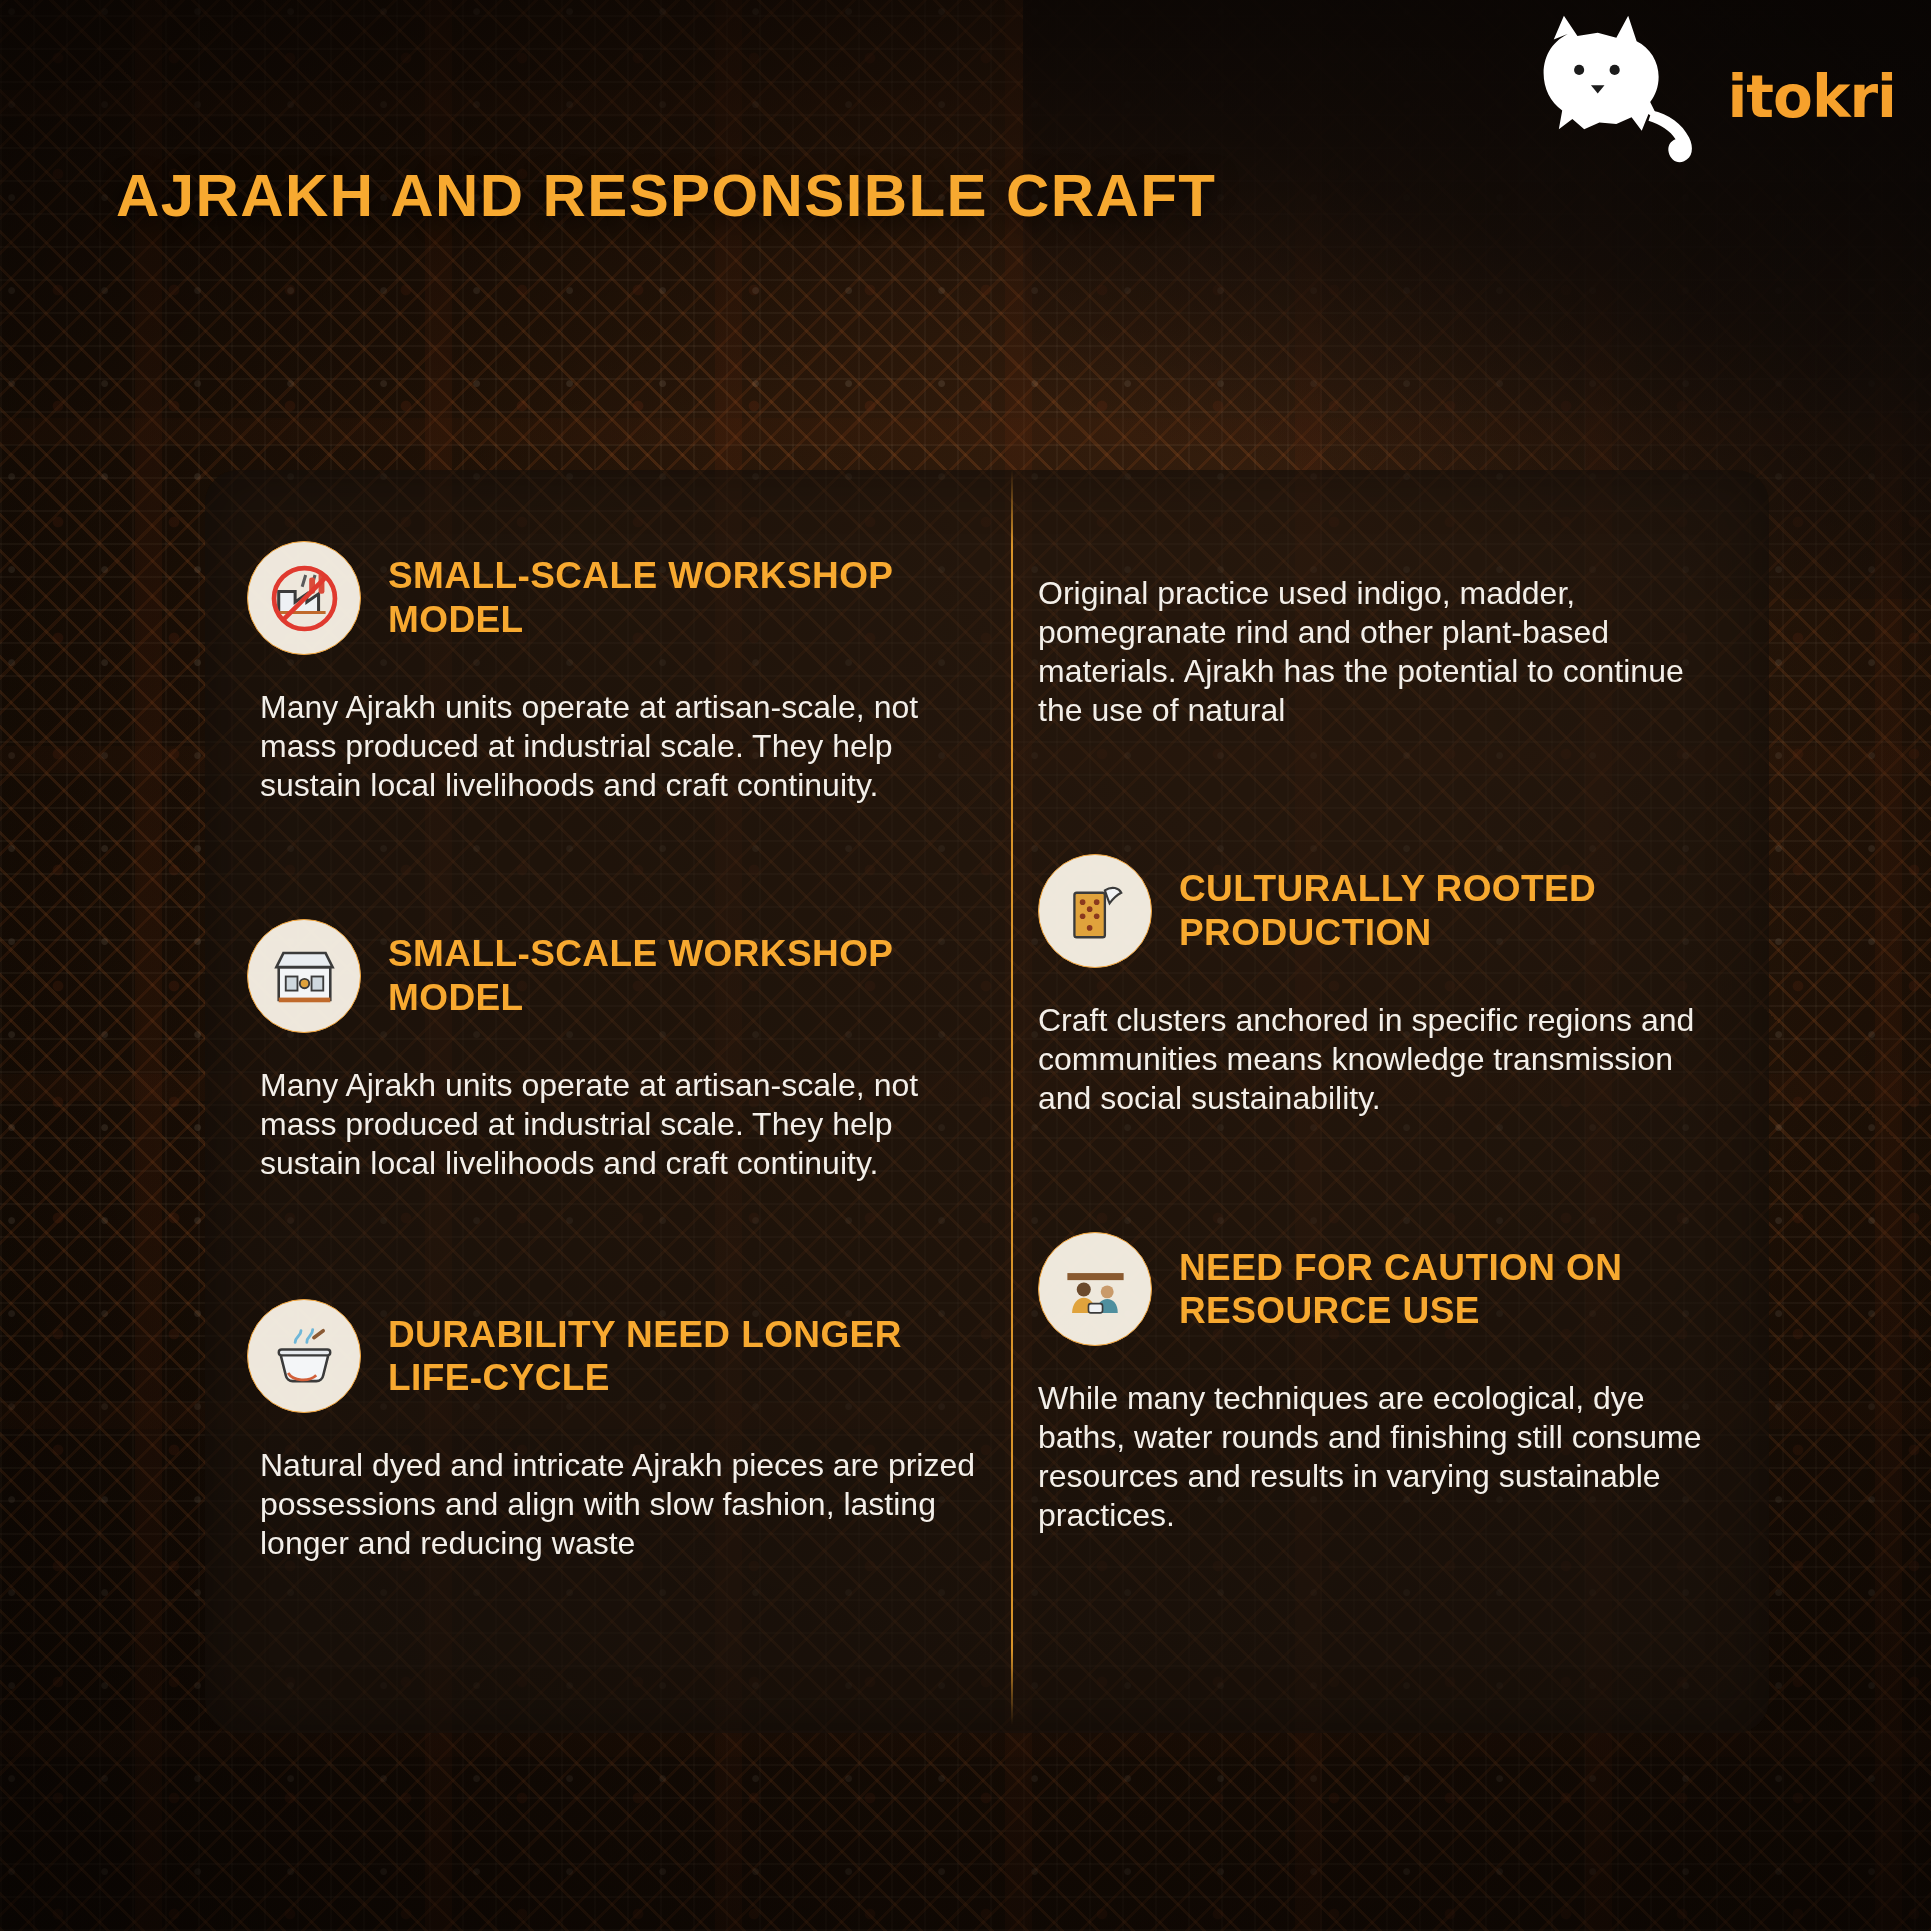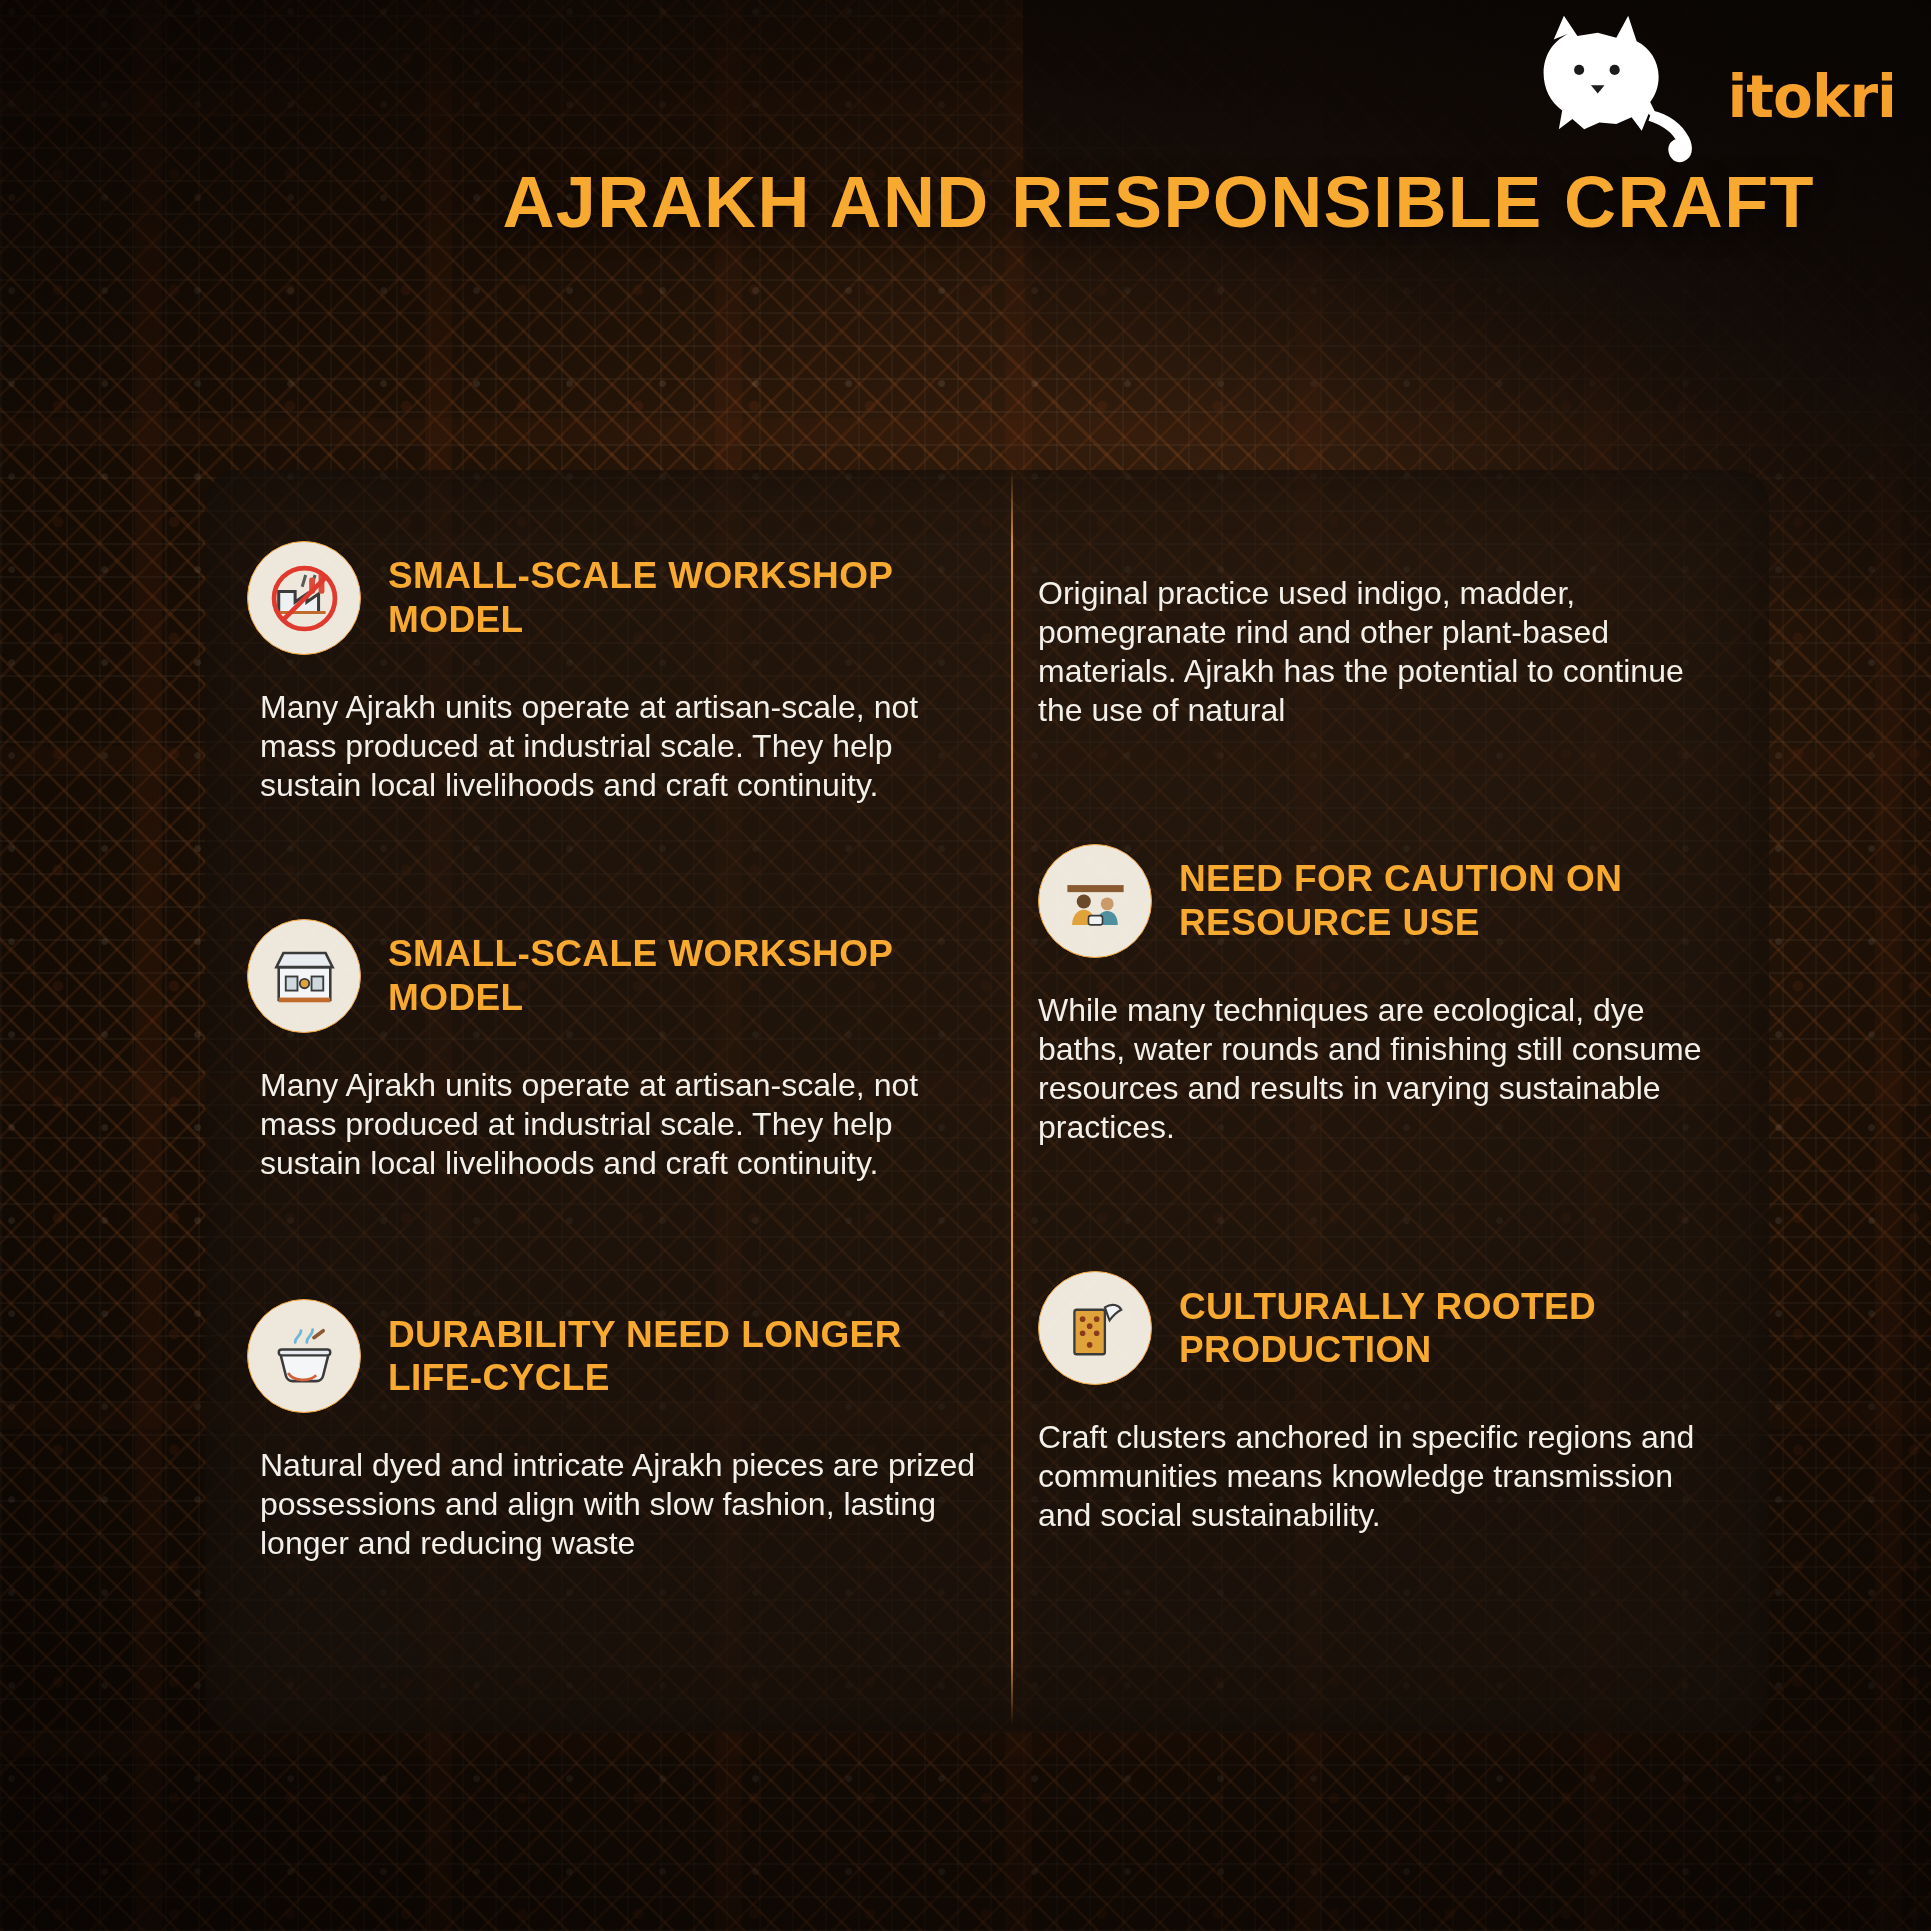--- a/index.html
+++ b/index.html
@@ -91,23 +91,23 @@
     font-size: 58px;
     font-weight: 700;
     letter-spacing: -1px;
     font-family: "DejaVu Sans", sans-serif;
   }
 
   
   .title {
     position: absolute;
     left: 0; right: 0; top: 162px;
-    text-align: right;
+    text-align: left;
     color: #f7a930;
-    font-size: 72px;
+    font-size: 60px;
     line-height: 1.12;
     font-weight: 800;
     letter-spacing: 1.4px;
     text-shadow: 0 5.8px 23px rgba(0,0,0,0.75);
     z-index: 5;
     padding: 0 116px;
   }
 
   
   .panel {
@@ -278,37 +278,20 @@
     </div>
 
   </div>
 
   <div class="col col-right">
 
     <div class="item i-r1">
       <div class="item-body">Original practice used indigo, madder, pomegranate rind and other plant-based materials. Ajrakh has the potential to continue the use of natural</div>
     </div>
 
-    <div class="item i-r3">
-      <div class="item-head">
-        <div class="icon-badge">
-          <svg viewBox="0 0 64 64">
-            <rect x="8" y="18" width="48" height="6" fill="#8a5a30"></rect>
-            <circle cx="22" cy="32" r="6" fill="#6b4a2c"></circle>
-            <path d="M12 52 c0 -8 5 -13 10 -13 s10 5 10 13z" fill="#e0a33c"></path>
-            <circle cx="42" cy="34" r="5.5" fill="#c99a6a"></circle>
-            <path d="M33 52 c0 -8 4 -12 9 -12 s9 4 9 12z" fill="#4f8f9e"></path>
-            <rect x="26" y="44" width="12" height="8" rx="2" fill="#f0f2f4" stroke="#3b3b3b" stroke-width="1.4"></rect>
-          </svg>
-        </div>
-        <div class="item-title">NEED FOR CAUTION ON RESOURCE USE</div>
-      </div>
-      <div class="item-body">While many techniques are ecological, dye baths, water rounds and finishing still consume resources and results in varying sustainable practices.</div>
-    </div>
-
     <div class="item i-r2">
       <div class="item-head">
         <div class="icon-badge">
           <svg viewBox="0 0 64 64">
             <rect x="14" y="16" width="26" height="38" rx="2" fill="#e0a33c" stroke="#3b3b3b" stroke-width="2"></rect>
             <g fill="#8a3a1e">
               <circle cx="21" cy="24" r="2.4"></circle>
                 <circle cx="33" cy="24" r="2.4"></circle>
               <circle cx="21" cy="36" r="2.4"></circle>
                 <circle cx="33" cy="36" r="2.4"></circle>
@@ -316,16 +299,33 @@
                 <circle cx="27" cy="46" r="2.4"></circle>
             </g>
             <path d="M40 14 c6 -4 12 -2 14 2 -4 2 -7 5 -10 9 -2 -5 -3 -8 -4 -11z" fill="#f2f4f6" stroke="#3b3b3b" stroke-width="1.8"></path>
           </svg>
         </div>
         <div class="item-title">CULTURALLY ROOTED PRODUCTION</div>
       </div>
       <div class="item-body">Craft clusters anchored in specific regions and communities means knowledge transmission and social sustainability.</div>
     </div>
 
+    <div class="item i-r3">
+      <div class="item-head">
+        <div class="icon-badge">
+          <svg viewBox="0 0 64 64">
+            <rect x="8" y="18" width="48" height="6" fill="#8a5a30"></rect>
+            <circle cx="22" cy="32" r="6" fill="#6b4a2c"></circle>
+            <path d="M12 52 c0 -8 5 -13 10 -13 s10 5 10 13z" fill="#e0a33c"></path>
+            <circle cx="42" cy="34" r="5.5" fill="#c99a6a"></circle>
+            <path d="M33 52 c0 -8 4 -12 9 -12 s9 4 9 12z" fill="#4f8f9e"></path>
+            <rect x="26" y="44" width="12" height="8" rx="2" fill="#f0f2f4" stroke="#3b3b3b" stroke-width="1.4"></rect>
+          </svg>
+        </div>
+        <div class="item-title">NEED FOR CAUTION ON RESOURCE USE</div>
+      </div>
+      <div class="item-body">While many techniques are ecological, dye baths, water rounds and finishing still consume resources and results in varying sustainable practices.</div>
+    </div>
+
   </div>
 
 </div>
 
 
 </body></html>

